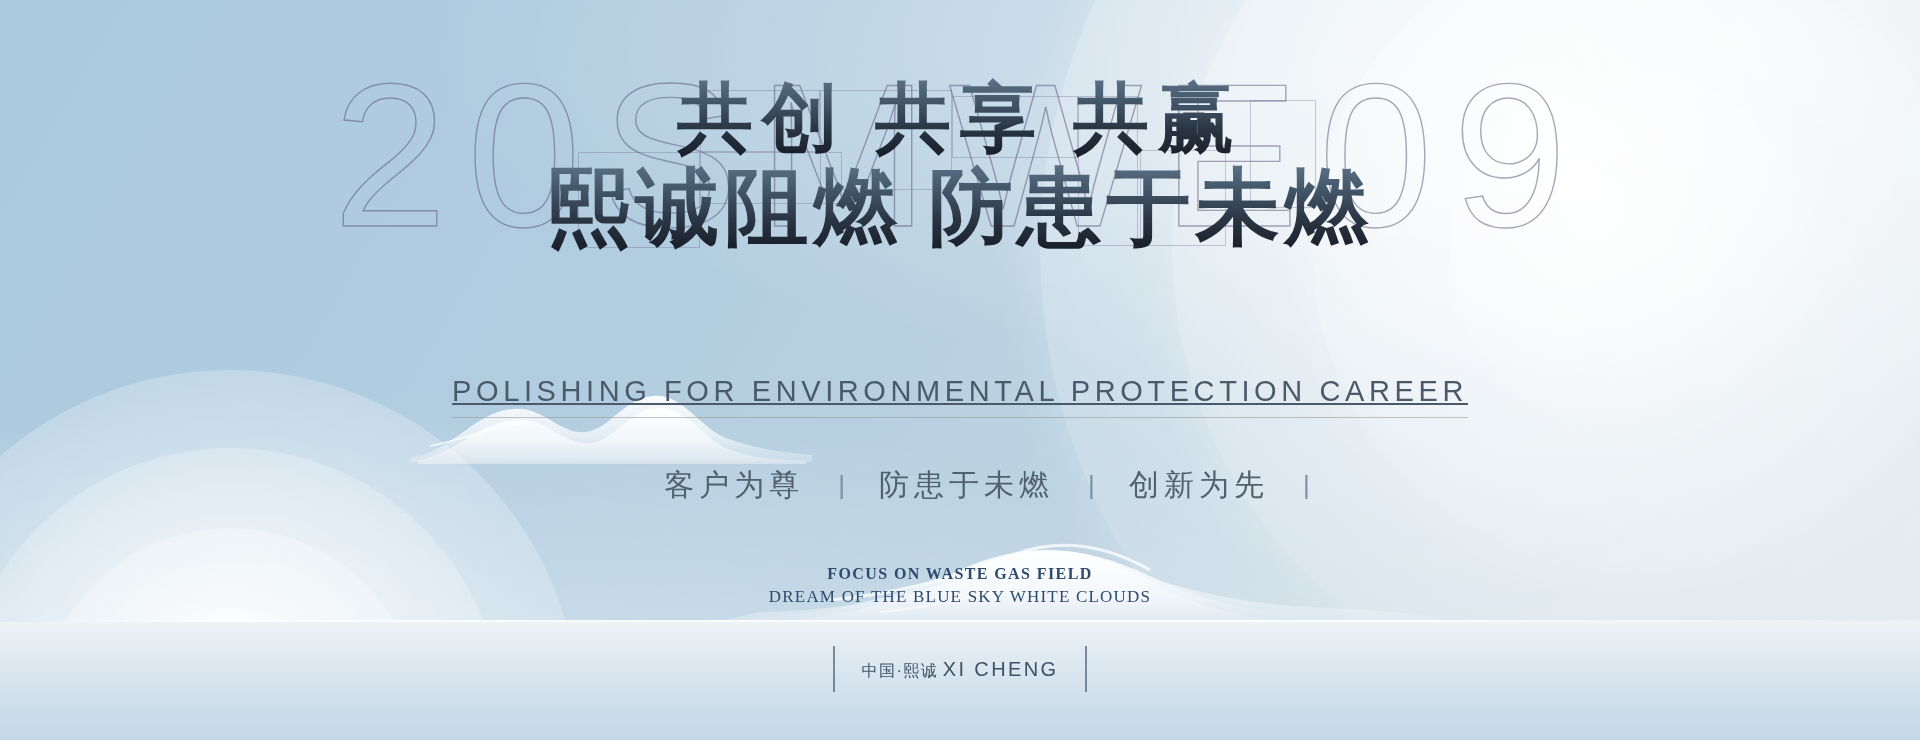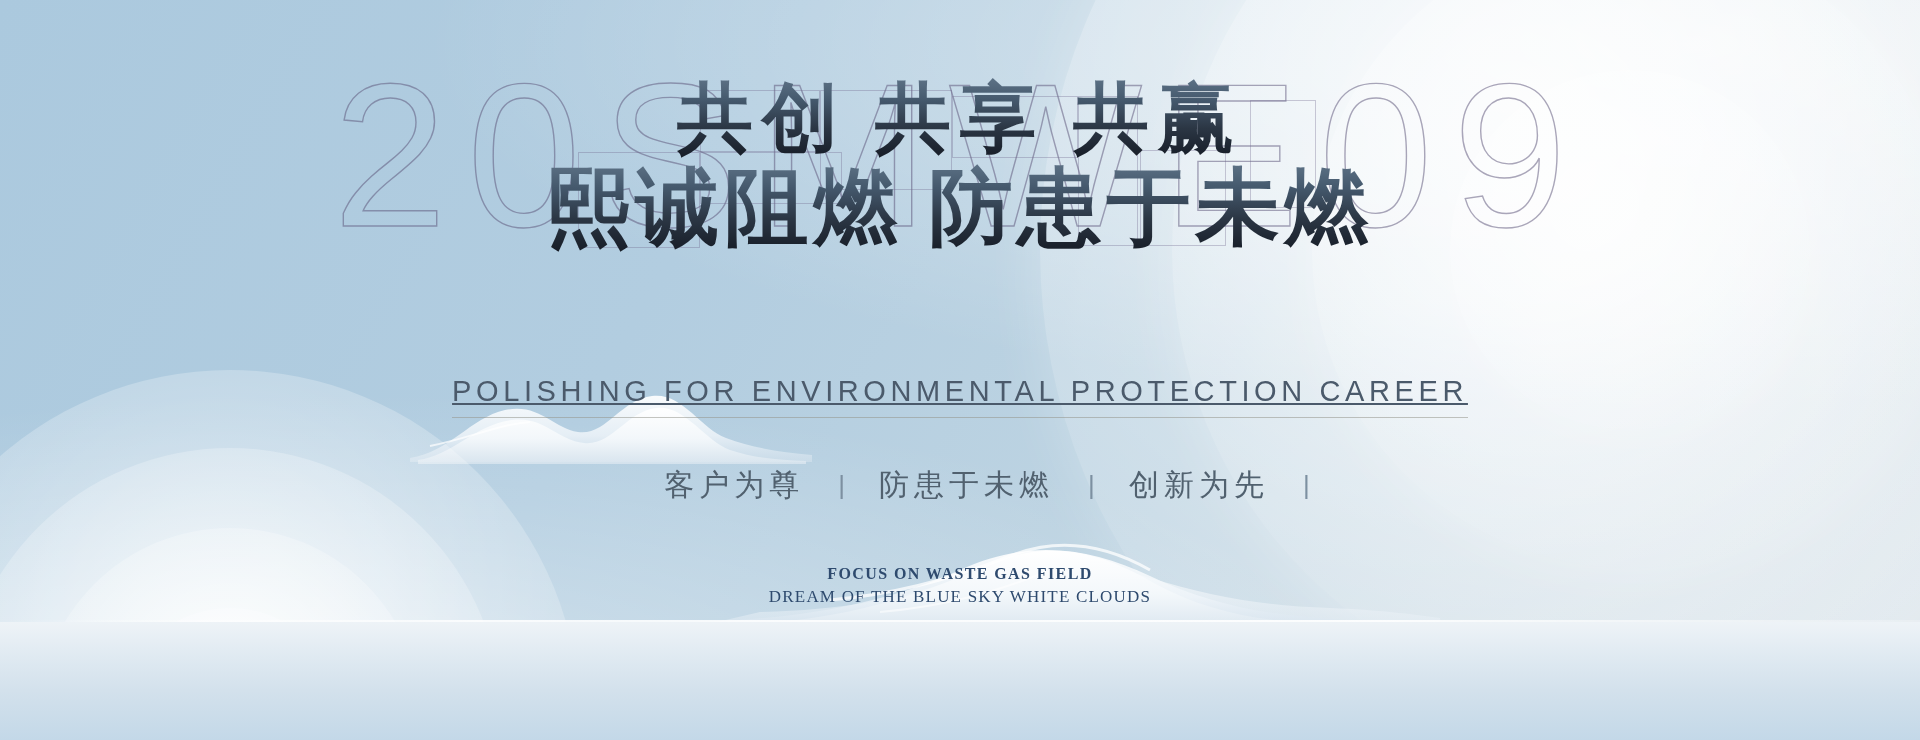--- a/index.html
+++ b/index.html
@@ -266,14 +266,22 @@
     <span class="sep">|</span>
     <span class="v">创新为先</span>
     <span class="sep">|</span>
   </div>
 
   <div class="subline">
     <span class="s1">FOCUS ON WASTE GAS FIELD</span>
     <span class="s2">DREAM OF THE BLUE SKY WHITE CLOUDS</span>
   </div>
 
+  <div class="logo">
+    <span class="bar"></span>
+    <span class="txt">
+      <span class="cn">中国·熙诚</span>
+      <span class="en">XI CHENG</span>
+    </span>
+    <span class="bar"></span>
+  </div>
 
 </div>
 
 </body></html>

